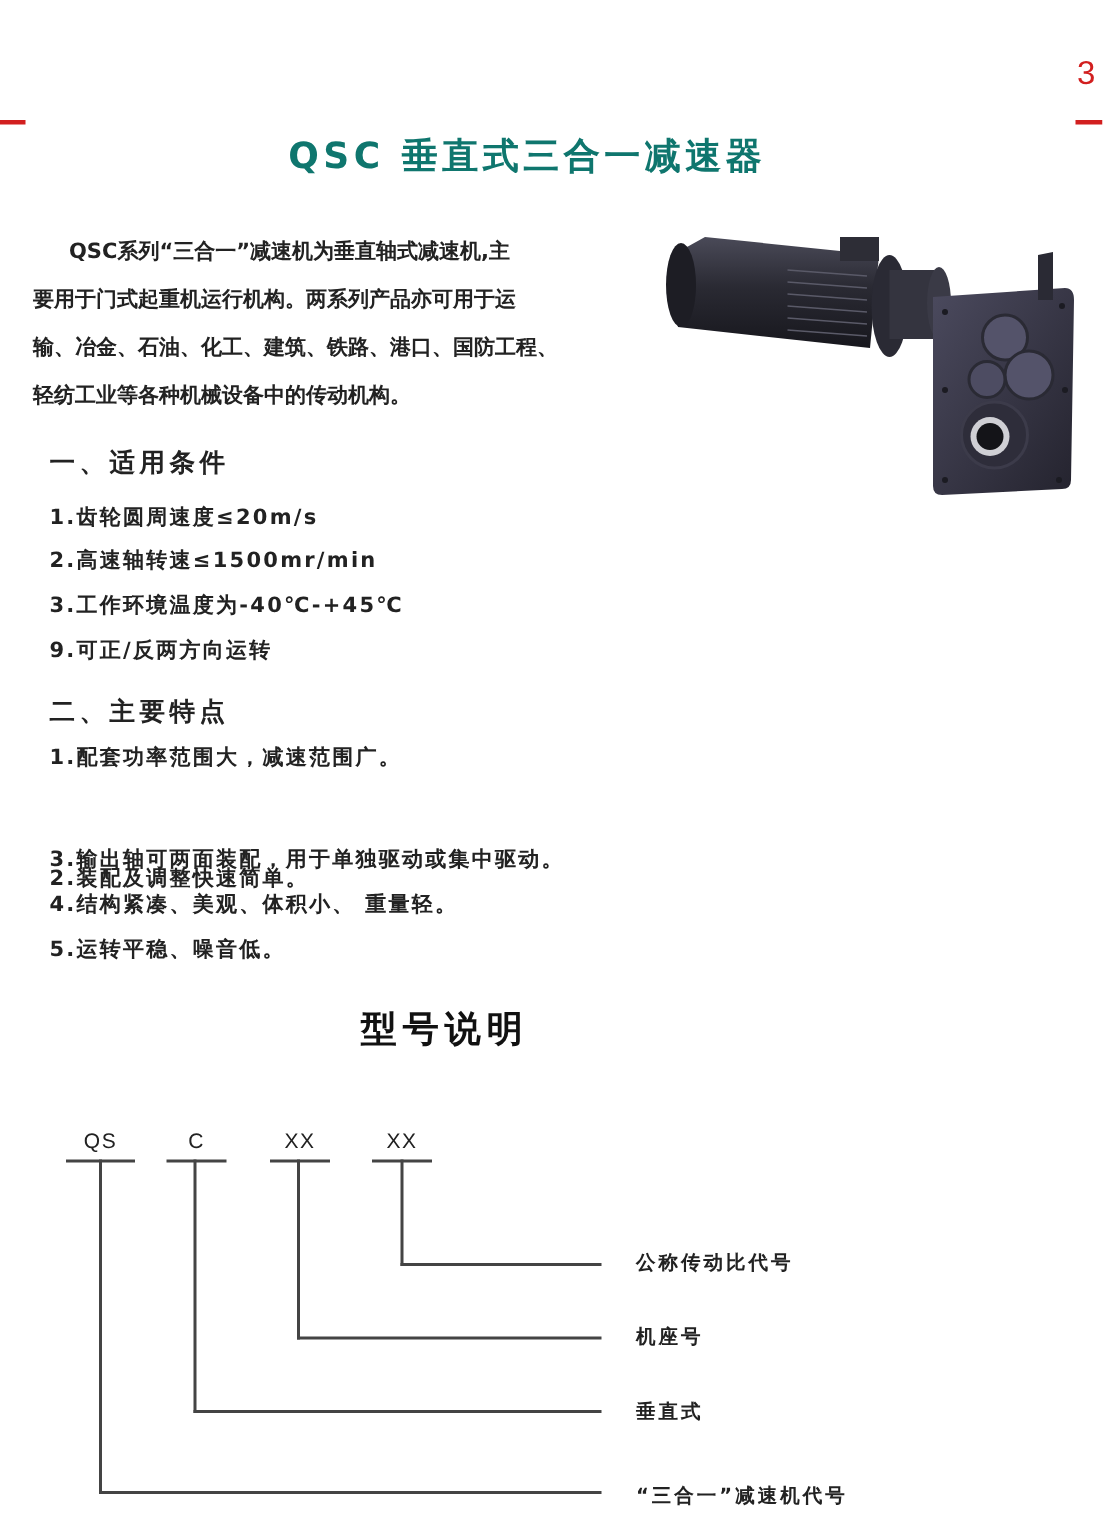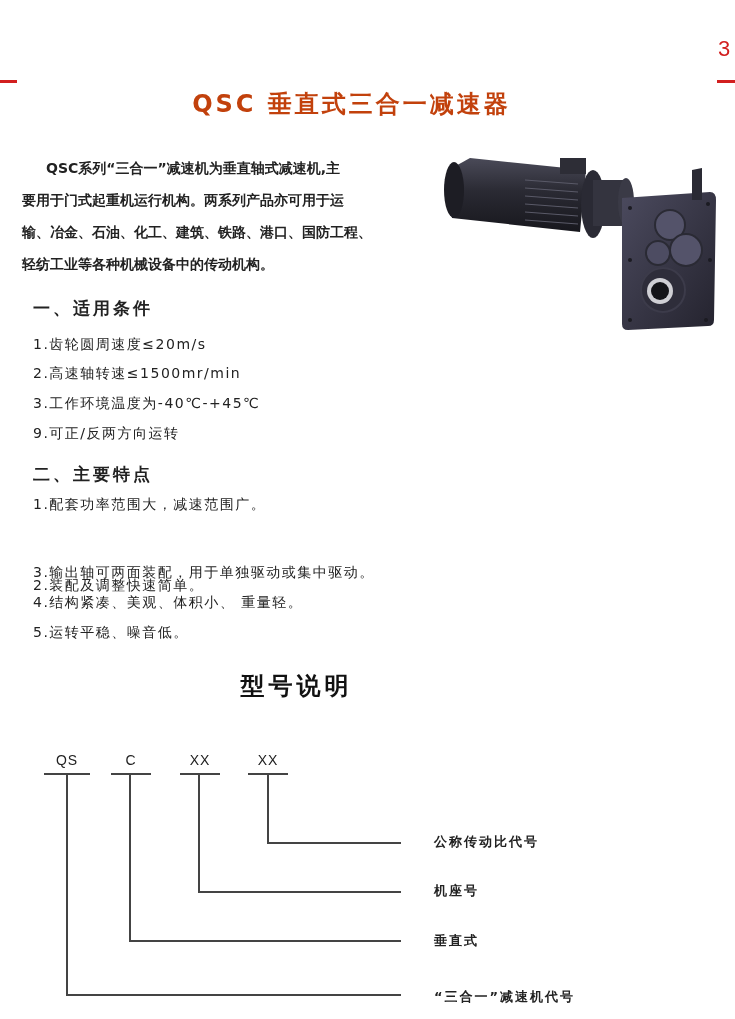--- a/index.html
+++ b/index.html
@@ -1,29 +1,29 @@
 <!DOCTYPE html>
 <html><head>
 <meta charset="utf-8">
 <style>
   html, body { margin:0; padding:0; }
   body { width:735px; height:1019px; background:#ffffff; position:relative; overflow:hidden;
          font-family:"DejaVu Sans", "Liberation Sans", sans-serif; color:#1a1a1a; }
   .red-bar { position:absolute; height:3px; background:#d21f1f; }
   .page-num { position:absolute; color:#d21f1f; font-size:22px; font-family:"Liberation Sans", sans-serif; }
-  .title { position:absolute; left:0; width:703px; text-align:center; top:88px; font-size:24px; font-weight:bold; letter-spacing:3px; color:#c2410c; }
+  .title { position:absolute; left:0; width:703px; text-align:center; top:88px; font-size:24px; font-weight:bold; letter-spacing:3px; color:#0f766e; }
   .para { position:absolute; left:22px; top:152px; width:390px; font-size:14px; font-weight:bold; line-height:32px; color:#222; }
   .para .indent { display:inline-block; width:24px; }
   .section-head { position:absolute; left:33px; font-size:17px; font-weight:bold; letter-spacing:3px; color:#222; }
-  .item { position:absolute; left:33px; font-size:14px; font-weight:normal; letter-spacing:1.5px; color:#222; }
+  .item { position:absolute; left:33px; font-size:14px; font-weight:bold; letter-spacing:1.5px; color:#222; }
   .sub-title { position:absolute; left:0; width:593px; text-align:center; top:670px; font-size:24px; font-weight:bold; letter-spacing:4px; color:#111; }
   .code { position:absolute; font-size:14px; top:752px; color:#222; font-family:"Liberation Sans", sans-serif; letter-spacing:1px; text-align:center; }
   .hline { position:absolute; height:2px; background:#444; }
   .vline { position:absolute; width:2px; background:#444; }
-  .label { position:absolute; left:434px; font-size:13px; font-weight:bold; letter-spacing:2px; color:#222; }
+  .label { position:absolute; left:424px; font-size:13px; font-weight:bold; letter-spacing:2px; color:#222; }
   .product-photo { position:absolute; left:430px; top:140px; width:290px; height:200px; }
 </style>
 </head>
 <body>
 
 <div class="red-bar" style="left:0; top:80px; width:17px;"></div>
 <div class="red-bar" style="left:717px; top:80px; width:18px;"></div>
 <div class="page-num" style="left:718px; top:36px;">3</div>
 
 <h1 class="title" style="margin:0;">QSC 垂直式三合一减速器</h1>

